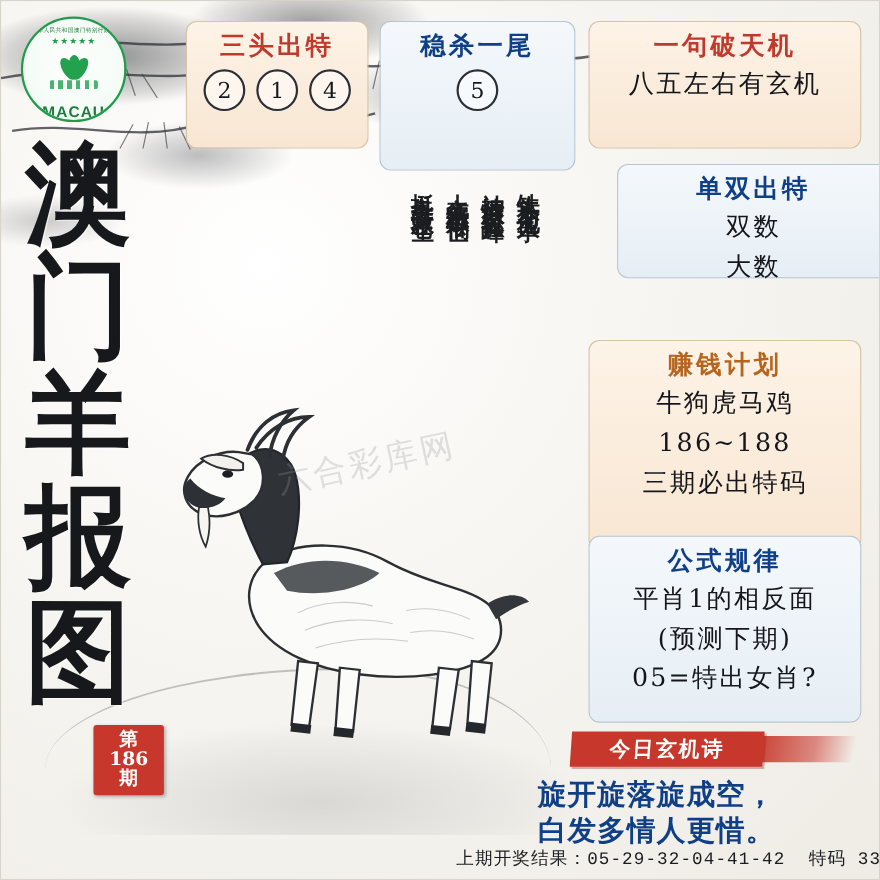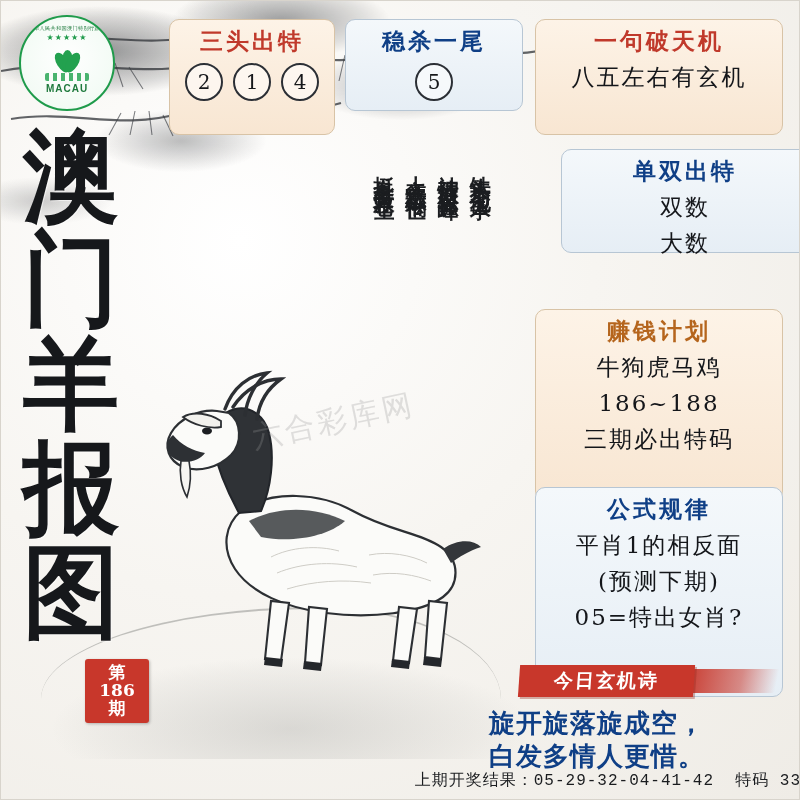--- a/index.html
+++ b/index.html
@@ -114,25 +114,25 @@
   .emblem-water {
     width: 44px;
     height: 8px;
     margin-top: -1px;
     background:
       repeating-linear-gradient(90deg, #2aa756 0 4px, transparent 4px 8px);
     opacity: 0.85;
     border-radius: 2px;
   }
   .emblem-label {
-    font-size: 10px;
+    font-size: 14px;
     font-weight: bold;
     color: #1f7a3d;
     letter-spacing: 1px;
-    margin-top: 2px;
+    margin-top: 12px;
     text-align: center;
   }
 
   
   .main-title {
     position: absolute;
     left: 22px;
     top: 128px;
     width: 150px;
     color: #16181b;
@@ -260,25 +260,25 @@
     display: flex;
     align-items: center;
     justify-content: center;
     font-size: 20px;
     font-family: "DejaVu Serif", "Liberation Serif", serif;
     color: #16181b;
   }
 
   
   #panel-three-head { left: 168px; top: 18px;  width: 166px; height: 116px; }
-  #panel-one-tail   { left: 344px; top: 18px;  width: 178px; height: 92px; }
+  #panel-one-tail   { left: 344px; top: 18px;  width: 178px; height: 136px; }
   #panel-heaven     { left: 534px; top: 18px;  width: 248px; height: 116px; }
   #panel-oddeven    { left: 560px; top: 148px; width: 248px; height: 104px; }
   #panel-money      { left: 534px; top: 308px; width: 248px; height: 192px; }
-  #panel-formula    { left: 534px; top: 486px; width: 248px; height: 210px; }
+  #panel-formula    { left: 534px; top: 486px; width: 248px; height: 170px; }
 
   
   .banner {
     position: absolute;
     left: 518px;
     top: 664px;
     width: 175px;
     height: 32px;
     background: #c8372b;
     color: #ffffff;

